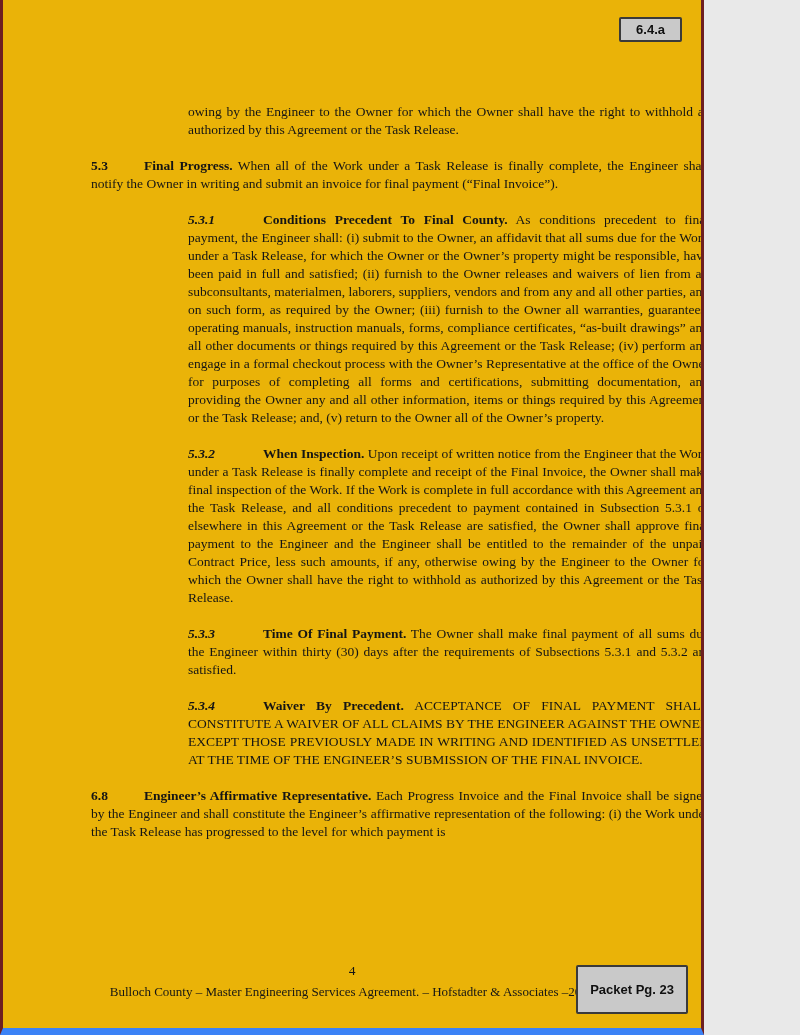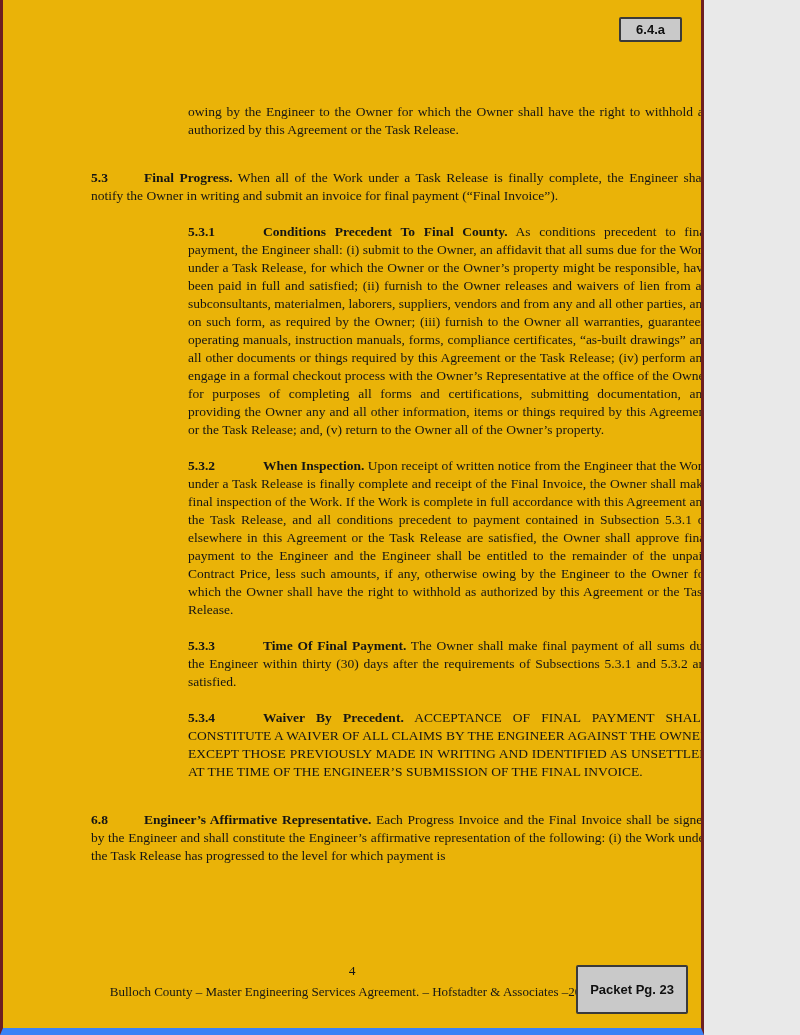--- a/index.html
+++ b/index.html
@@ -56,22 +56,22 @@
     left: 88px;
     top: 103px;
     width: 618px;
     font-size: 13.5px;
     line-height: 18px;
     text-align: justify;
   }
   .para { margin-bottom: 18px; }
   .para.indent { margin-left: 97px; }
   .num { font-weight: bold; display: inline-block; }
-  .para.l1 .num { width: 53px; margin-top: 12px; }
-  .para.indent .num { width: 75px; }
+  .para.l1 .num { width: 53px; }
+  .para.indent .num { width: 75px; font-style: italic; }
   .heading { font-weight: bold; }
 
   
   .page-number {
     position: absolute;
     top: 963px; left: 0; width: 100%;
     text-align: center;
     font-size: 13.5px;
   }
   .footer-line {

